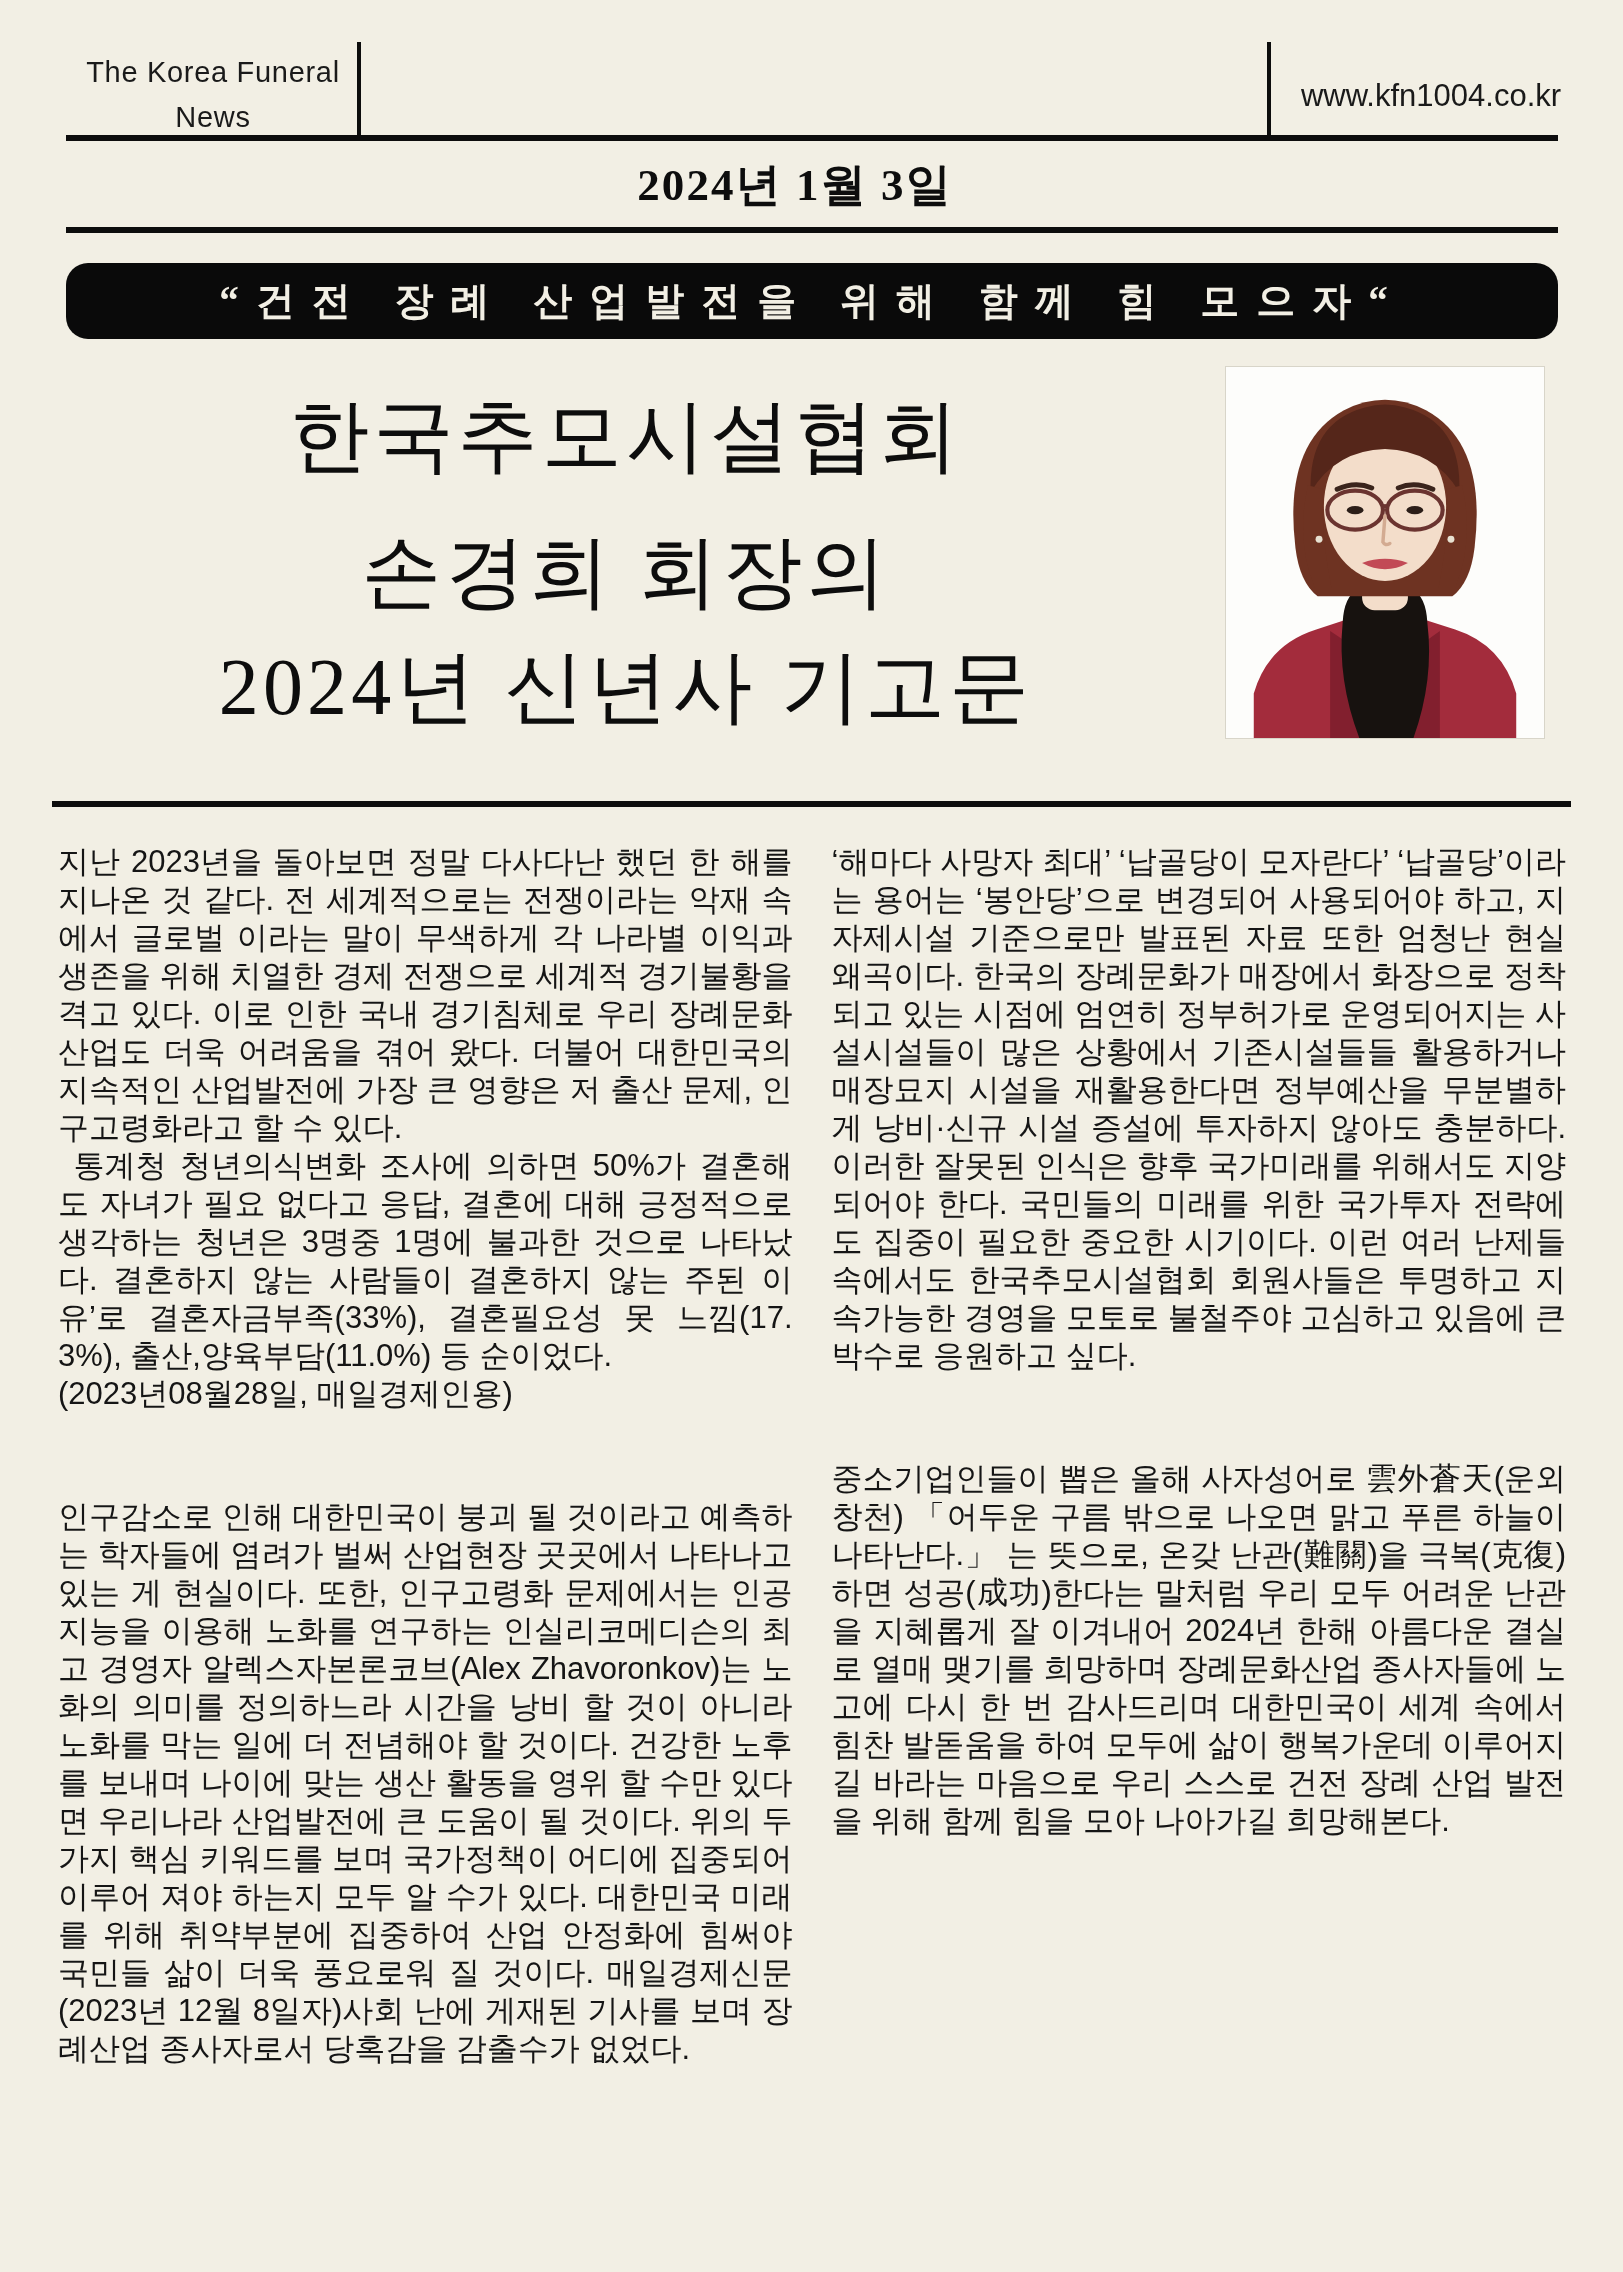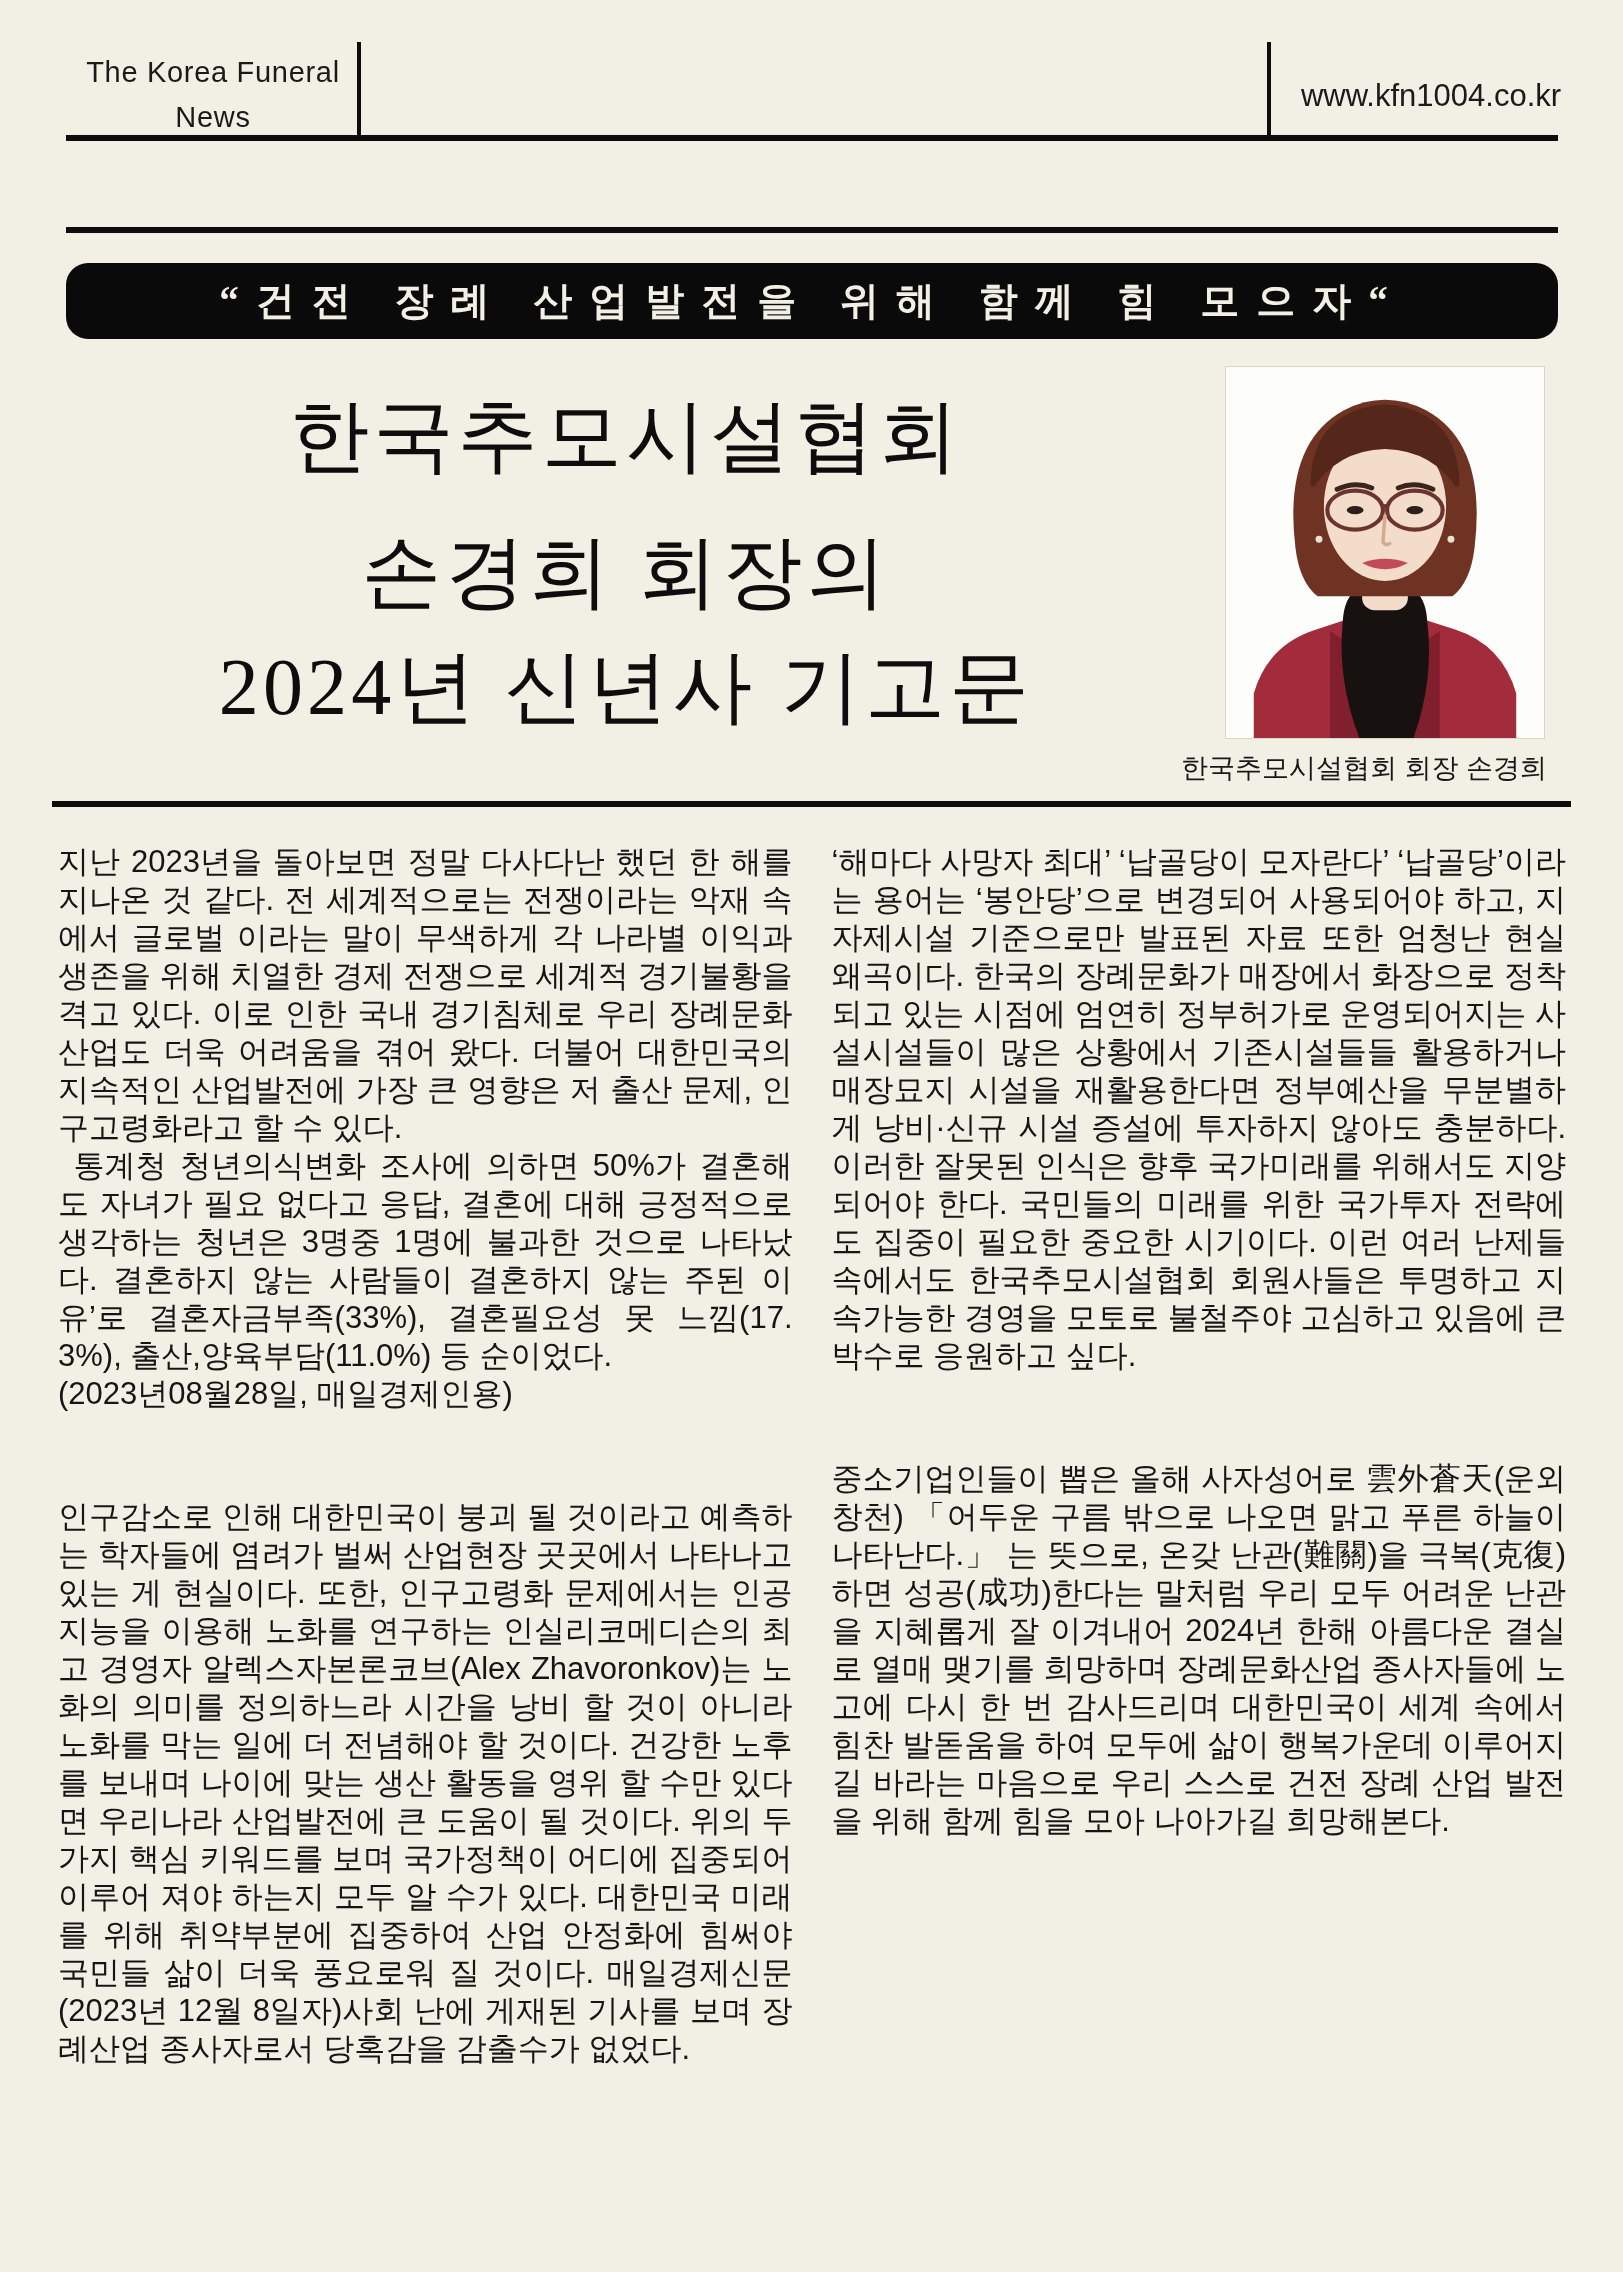--- a/index.html
+++ b/index.html
@@ -99,20 +99,21 @@
     <div>News</div>
   </div>
 
   <div class="vrule vrule-left"></div>
   <div class="vrule vrule-right"></div>
 
   <div class="site-url">www.kfn1004.co.kr</div>
 
   <div class="hrule rule-1"></div>
 
+  <div class="issue-date">2024년 1월 3일</div>
 
   <div class="hrule rule-2"></div>
 
   <div class="banner">
     <span>“건전 장례 산업발전을 위해 함께 힘 모으자“</span>
   </div>
 
   <div class="title-block">
     <h2 class="title-line title-line-1">한국추모시설협회</h2>
     <h2 class="title-line title-line-2">손경희 회장의</h2>
@@ -152,21 +153,20 @@
 
       <path d="M229 214 L226 252 Q229 258 236 254" stroke="#d3ab92" stroke-width="5" fill="none" stroke-linecap="round"></path>
 
       <path d="M196 282 Q229 270 262 282 Q229 300 196 282 Z" fill="#c24a56"></path>
 
       <circle cx="134" cy="248" r="5" fill="#e8e2d2"></circle>
       <circle cx="324" cy="248" r="5" fill="#e8e2d2"></circle>
     </svg>
   </figure>
 
-  <div class="photo-caption">한국추모시설협회 회장 손경희</div>
 
   <div class="hrule rule-3"></div>
 
   <main class="columns">
     <div class="col">
       <p>지난 2023년을 돌아보면 정말 다사다난 했던 한 해를 지나온 것 같다. 전 세계적으로는 전쟁이라는 악재 속에서 글로벌 이라는 말이 무색하게 각 나라별 이익과 생존을 위해 치열한 경제 전쟁으로 세계적 경기불황을 격고 있다. 이로 인한 국내 경기침체로 우리 장례문화 산업도 더욱 어려움을 겪어 왔다. 더불어 대한민국의 지속적인 산업발전에 가장 큰 영향은 저 출산 문제, 인구고령화라고 할 수 있다.</p>
       <p class="indent">통계청 청년의식변화 조사에 의하면 50%가 결혼해도 자녀가 필요 없다고 응답, 결혼에 대해 긍정적으로 생각하는 청년은 3명중 1명에 불과한 것으로 나타났다. 결혼하지 않는 사람들이 결혼하지 않는 주된 이유’로 결혼자금부족(33%), 결혼필요성 못 느낌(17.3%), 출산,양육부담(11.0%) 등 순이었다.</p>
       <p>(2023년08월28일, 매일경제인용)</p>
       <p class="gap-before">인구감소로 인해 대한민국이 붕괴 될 것이라고 예측하는 학자들에 염려가 벌써 산업현장 곳곳에서 나타나고 있는 게 현실이다. 또한, 인구고령화 문제에서는 인공지능을 이용해 노화를 연구하는 인실리코메디슨의 최고 경영자 알렉스자본론코브(Alex Zhavoronkov)는 노화의 의미를 정의하느라 시간을 낭비 할 것이 아니라 노화를 막는 일에 더 전념해야 할 것이다. 건강한 노후를 보내며 나이에 맞는 생산 활동을 영위 할 수만 있다면 우리나라 산업발전에 큰 도움이 될 것이다. 위의 두 가지 핵심 키워드를 보며 국가정책이 어디에 집중되어 이루어 져야 하는지 모두 알 수가 있다. 대한민국 미래를 위해 취약부분에 집중하여 산업 안정화에 힘써야 국민들 삶이 더욱 풍요로워 질 것이다. 매일경제신문(2023년 12월 8일자)사회 난에 게재된 기사를 보며 장례산업 종사자로서 당혹감을 감출수가 없었다.</p>
     </div>

